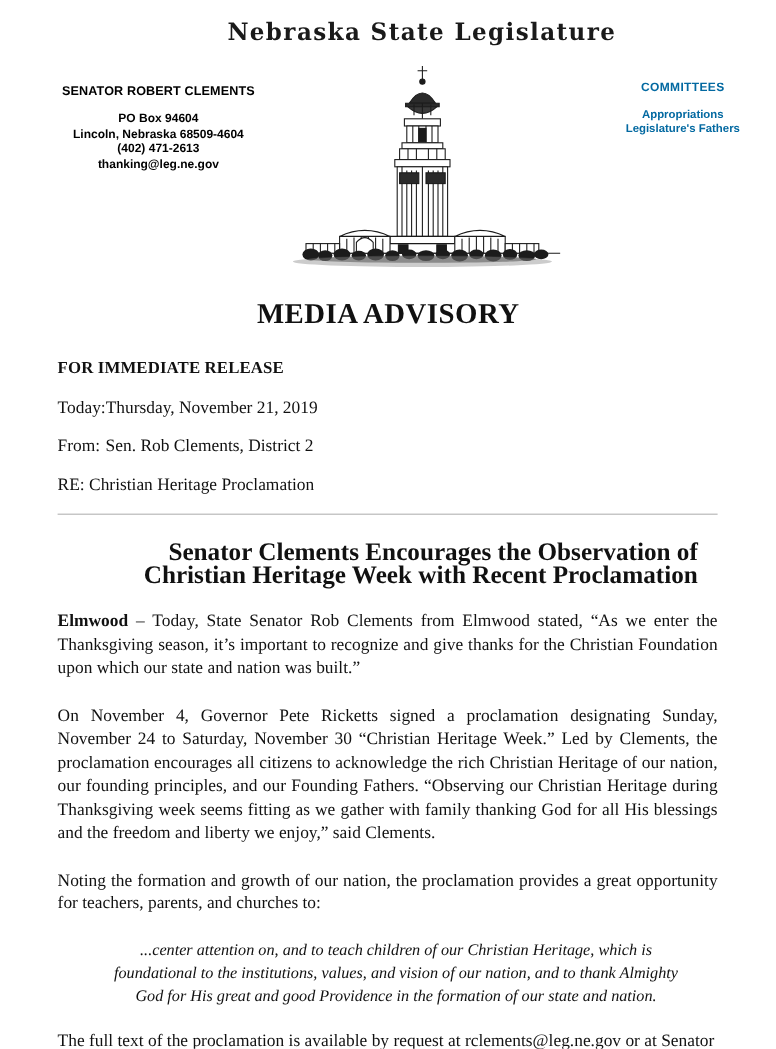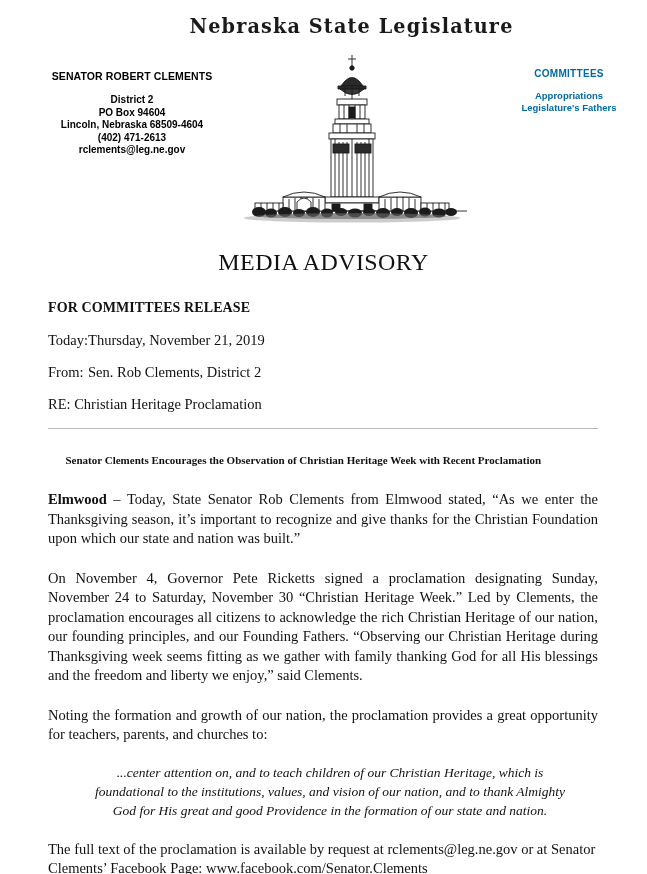--- a/index.html
+++ b/index.html
@@ -104,21 +104,21 @@
   
   .doc {
     position: absolute;
     top: 228px;
     left: 0;
     width: 647px;
   }
   .advisory-heading {
     text-align: center;
     font-size: 24px;
-    font-weight: normal;
+    font-weight: bold;
     letter-spacing: 0.4px;
     margin: 21px 0 0 0;
   }
   .meta {
     margin: 24px 0 0 48px;
     width: 550px;
   }
   .meta-line {
     font-size: 14.5px;
     line-height: 16px;
@@ -135,22 +135,22 @@
   .rule {
     margin: 6px 0 0 48px;
     width: 550px;
     height: 1px;
     background: #b8b8b8;
   }
 
   .headline {
     margin: 22px auto 0 auto;
     width: 516px;
-    text-align: left;
-    font-size: 11px;
+    text-align: right;
+    font-size: 21px;
     font-weight: bold;
     line-height: 19px;
   }
 
   .para {
     margin: 20px 0 0 48px;
     width: 550px;
     font-size: 14.5px;
     line-height: 19.5px;
     text-align: justify;
@@ -174,25 +174,24 @@
 
 <div class="letterhead">
 
   <div class="masthead-title">
     <span class="bl">Nebraska State Legislature</span>
   </div>
 
   <div class="senator-block">
     <div class="senator-name">SENATOR ROBERT CLEMENTS</div>
     <div class="senator-address">
-      <div>District 2</div>
       <div>PO Box 94604</div>
       <div>Lincoln, Nebraska 68509-4604</div>
       <div>(402) 471-2613</div>
-      <div>rclements@leg.ne.gov</div>
+      <div>thanking@leg.ne.gov</div>
     </div>
   </div>
 
   <div class="capitol-art">
     <svg viewBox="0 0 230 172" xmlns="http://www.w3.org/2000/svg">
       <g fill="none" stroke="#1b1b1b" stroke-width="0.9">
 
         <line x1="115" y1="3" x2="115" y2="14"></line>
         <line x1="111" y1="7" x2="119" y2="7"></line>
         <circle cx="115" cy="16" r="2.2" fill="#1b1b1b"></circle>
@@ -301,21 +300,21 @@
       <div>Legislature's Fathers</div>
     </div>
   </div>
 </div>
 
 <div class="doc">
 
   <div class="advisory-heading">MEDIA ADVISORY</div>
 
   <div class="meta">
-    <div class="meta-line bold">FOR COMMITTEES RELEASE</div>
+    <div class="meta-line bold">FOR IMMEDIATE RELEASE</div>
 
     <div class="meta-line">
       <span class="meta-label">Today:</span><span>Thursday, November 21, 2019</span>
     </div>
 
     <div class="meta-line">
       <span class="meta-label">From:</span><span>Sen. Rob Clements, District 2</span>
     </div>
 
     <div class="meta-line">

